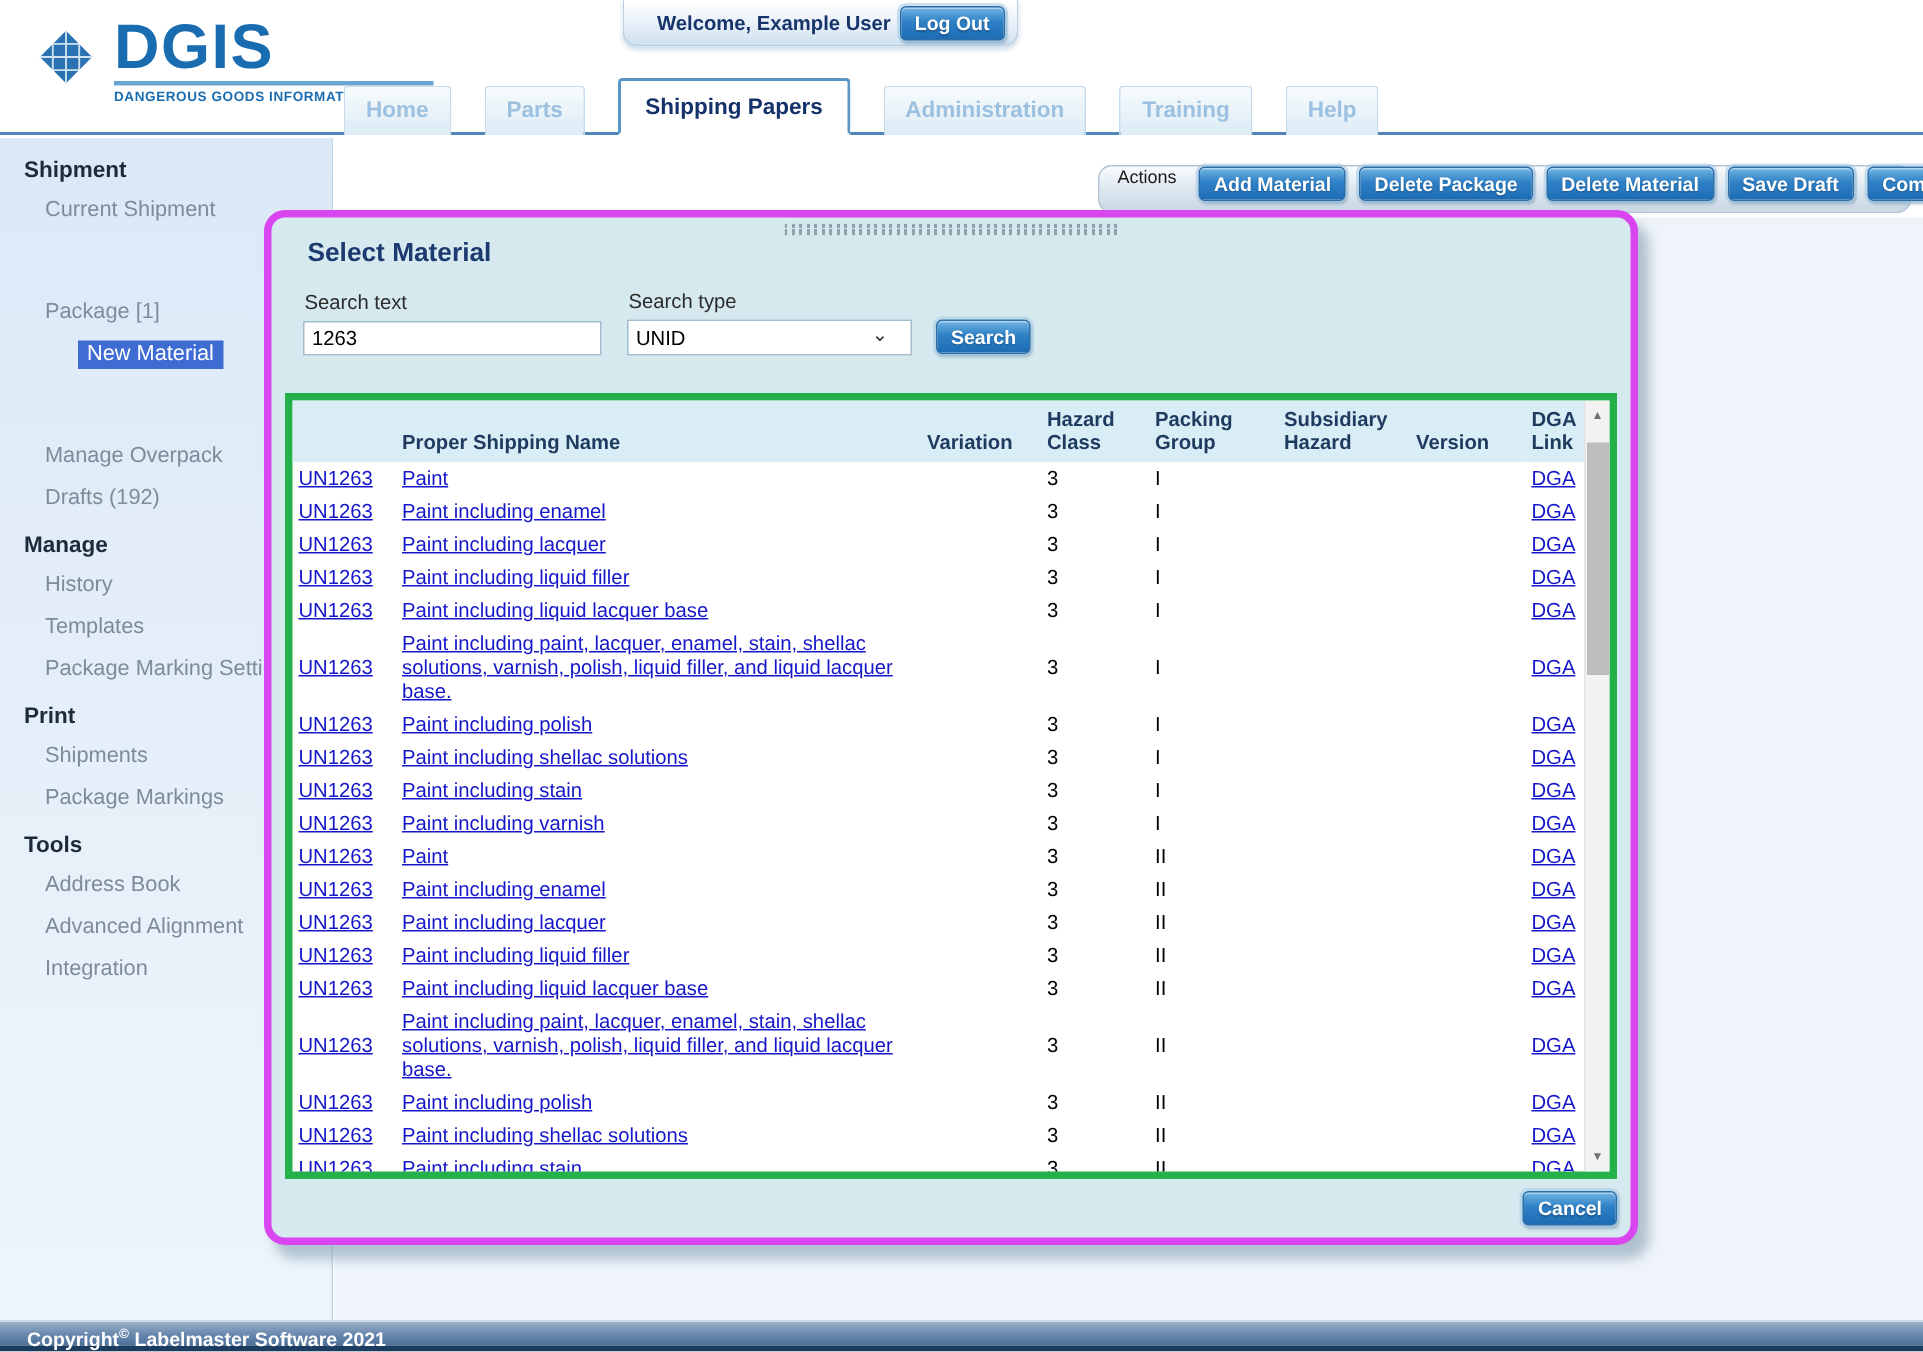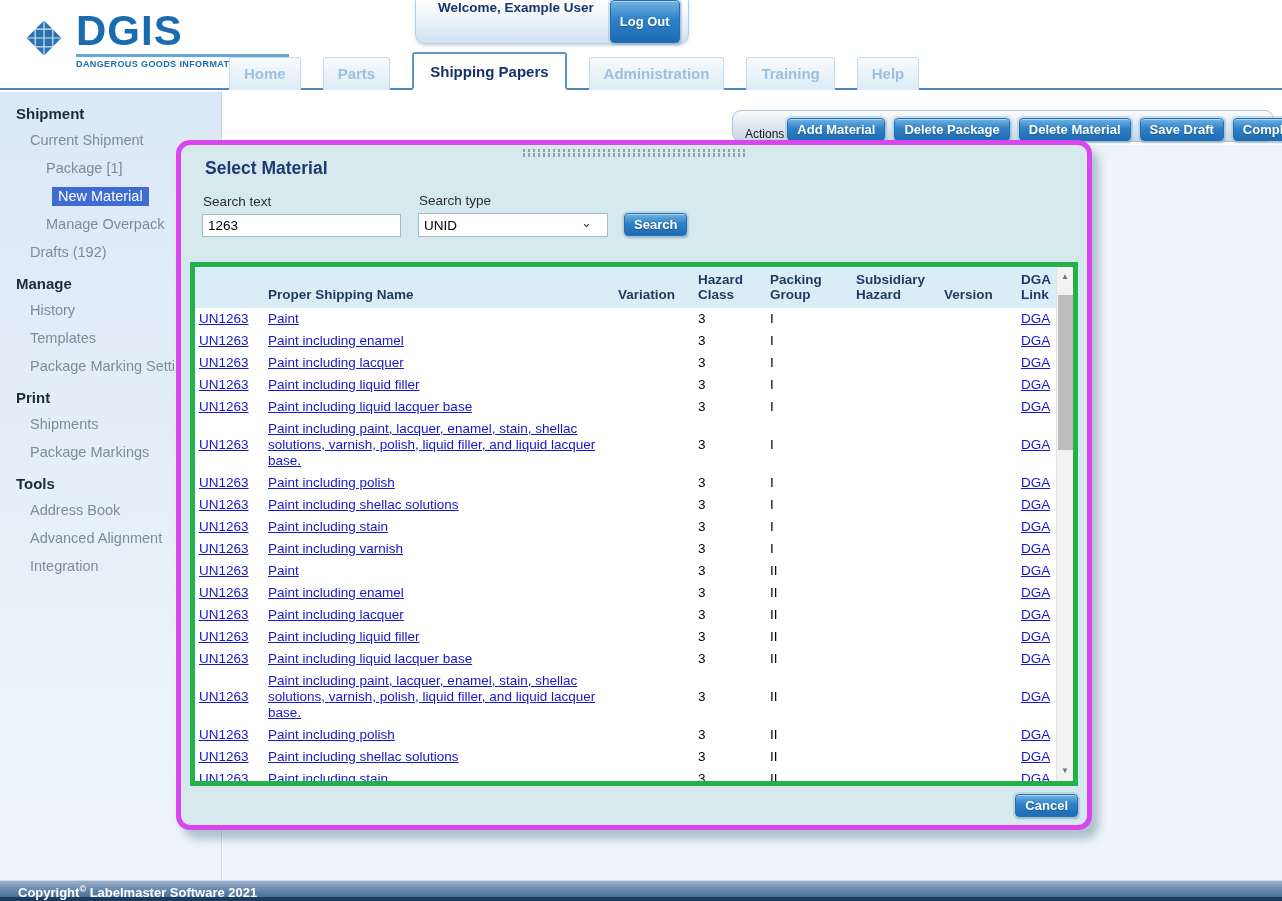--- a/index.html
+++ b/index.html
@@ -12,22 +12,22 @@
 
   
   .top-header { position:absolute; top:0; left:0; width:1282px; height:90px; background:#fff; border-bottom:2px solid #4f87b9; z-index:1; }
   .logo { position:absolute; top:10px; left:16px; display:flex; align-items:flex-start; }
   .logo-icon { width:44px; height:44px; margin:6px 10px 0 6px; }
   .logo-texts { display:flex; flex-direction:column; }
   .logo-title { font-size:42px; font-weight:bold; color:#1a6cb0; line-height:42px; letter-spacing:1px; }
   .logo-rule { height:3px; background:#6aa6d4; margin:2px 0 2px; }
   .logo-sub { font-size:9px; font-weight:bold; color:#1a6cb0; letter-spacing:.4px; white-space:nowrap; }
 
-  .welcome-bar { position:absolute; top:0; left:415px; height:44px; padding:0 8px 0 22px;
-    display:flex; gap:16px;
+  .welcome-bar { position:absolute; top:0; left:415px; height:31px; padding:0 8px 0 22px;
+    display:flex; align-items:center; gap:6px;
     background:linear-gradient(#ffffff,#e7f0f8 55%,#cfe1ef);
     border:1px solid #b9cfe4; border-top:none; border-radius:0 0 10px 10px;
     box-shadow:0 2px 3px rgba(140,170,200,.4); }
   .welcome-text { font-size:13.5px; font-weight:bold; color:#17346b; white-space:nowrap; }
 
   .btn-blue { display:inline-block; background:linear-gradient(#71b4e4,#2f81c6 45%,#1d6cb4);
     color:#fff; font-weight:bold; font-size:13px; font-family:"Liberation Sans",sans-serif;
     border:1px solid #2d6ea9; border-radius:4px; padding:3px 9px; cursor:pointer; white-space:nowrap;
     box-shadow:inset 0 1px 0 rgba(255,255,255,.45), 0 0 0 2px rgba(160,200,230,.55), 1px 2px 2px rgba(50,80,110,.35);
     text-shadow:0 1px 1px rgba(20,60,100,.5); }
@@ -38,33 +38,33 @@
     color:#9cc0e0; font-weight:bold; font-size:15px; cursor:pointer; }
   .tab.active { background:#fff; border:2px solid #5b97c6; border-bottom:2px solid #fff;
     color:#14316a; padding:9px 16px 8px; position:relative; }
 
   
   .sidebar { position:absolute; top:92px; left:0; width:222px; bottom:21px;
     background:linear-gradient(180deg,#dbe8f6,#e9f2fa 70%,#eef5fb);
     border-right:1px solid #c2d5e7; padding-top:4px; }
   .sb-header { font-weight:bold; font-size:15px; color:#1d2a3a; padding:9px 8px 4px 16px; }
   .sb-item { font-size:14.5px; color:#7e8b9b; padding:5px 8px 5px 30px; cursor:pointer; }
-  .sb-item.ind2 { padding-left:46px; }
+  .sb-item.ind2 { padding-left:30px;margin-top:40px; }
   .sb-item.ind3 { padding-left:52px; }
   .sb-item.selected span { background:#3e6cd3; color:#fff; padding:1px 6px 2px; }
   .sb-item span { line-height:18px; }
 
   
   .content { position:absolute; left:223px; top:92px; right:0; bottom:21px; background:#fff; }
   .content-panel { position:absolute; top:53px; left:0; right:0; bottom:0; background:#eef4f9; }
 
   .actions-bar { position:absolute; top:18px; left:509px; right:8px; height:32px;
     background:linear-gradient(#fafcfe,#dde7f0 50%,#c9d7e4);
     border:1px solid #b1c3d5; border-radius:9px;
-    display:flex; align-items:flex-end; gap:1px; padding:0 8px 0 12px; z-index:2; }
+    display:flex; align-items:flex-start; gap:13px; padding:0 8px 0 12px; z-index:2; }
   .actions-label { font-size:12px; color:#1a1a1a; margin-right:2px; }
 
   
   .modal { position:absolute; left:176px; top:140px; width:916px; height:690px;
     background:#d6e9ee; border:5px solid #d946ef; border-radius:14px;
     box-shadow:7px 9px 8px rgba(100,130,155,.45); z-index:3; }
   .grip { position:absolute; top:4px; left:50%; transform:translateX(-50%);
     width:222px; height:8px; cursor:move;
     background:repeating-linear-gradient(90deg,#92a2aa 0 2px,transparent 2px 5px);
     -webkit-mask:linear-gradient(#000 0 3px,transparent 3px 4px,#000 4px 8px); 

